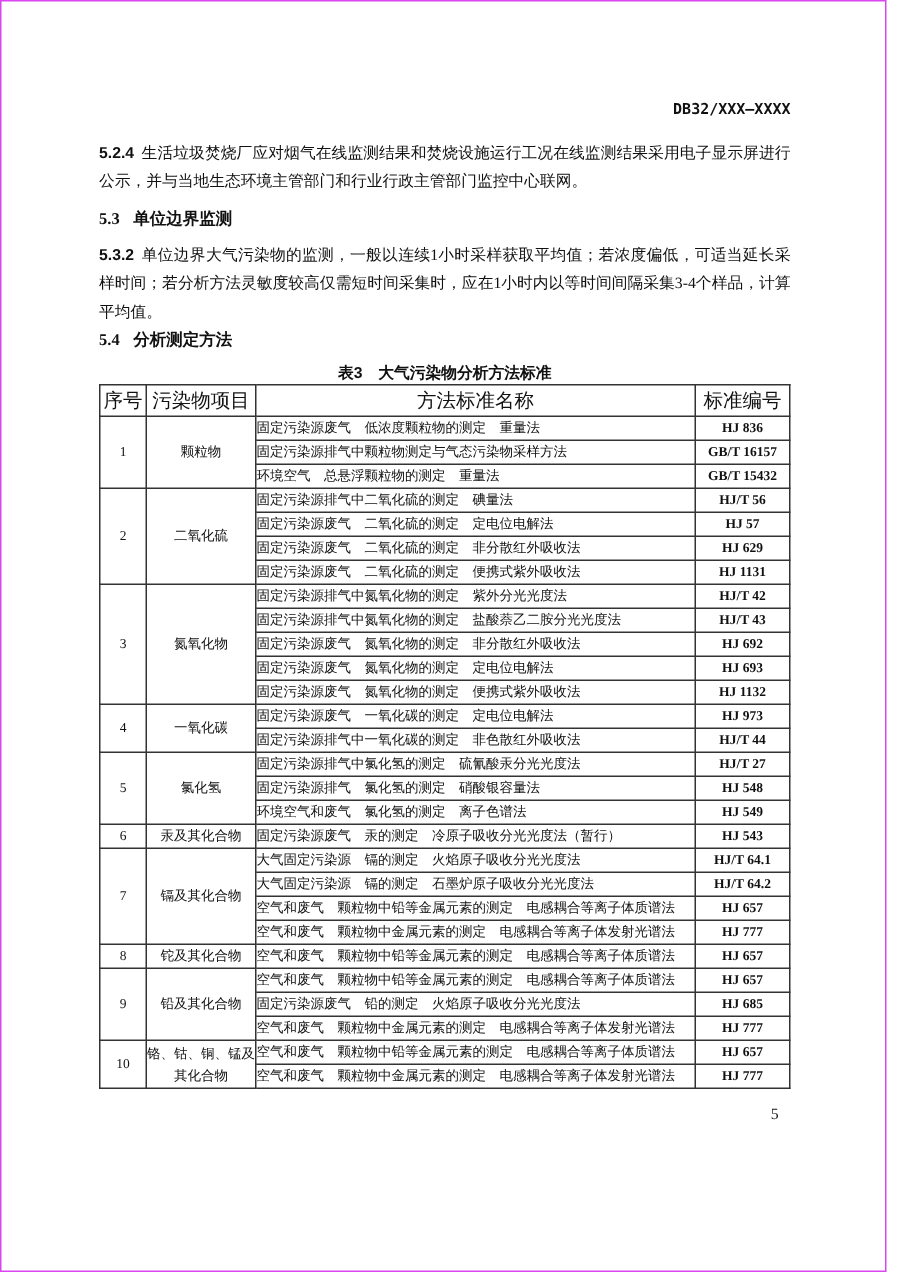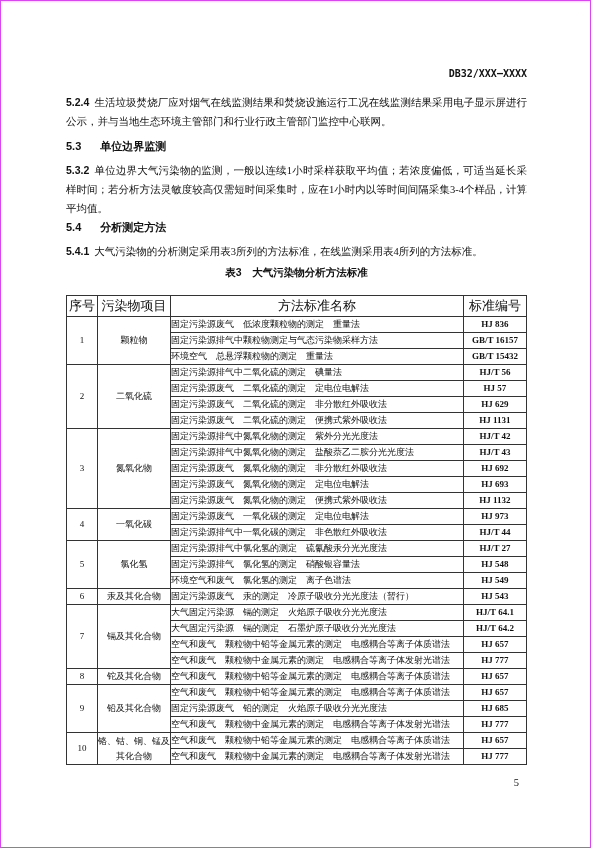--- a/index.html
+++ b/index.html
@@ -33,31 +33,31 @@
     margin-right: 5px;
     margin-top: 40px;
   }
   .heading {
     font-family: "Liberation Sans", sans-serif;
     font-weight: bold;
     font-size: 11px;
     line-height: 14px;
     margin: 0 0 8px 0;
   }
-  .heading .num { margin-right: 19px; }
+  .heading .num { margin-right: 9px; font-family: Liberation Serif, serif; }
   .mb8 { margin-bottom: 8px; }
   .mb2 { margin-bottom: 2px; }
   .mb4 { margin-bottom: 4px; }
   .table-title {
     text-align: center;
     font-family: "Liberation Sans", sans-serif;
     font-weight: bold;
     font-size: 10.5px;
     line-height: 14px;
-    margin-bottom: 16px;
+    margin-bottom: 0;
   }
   table.methods {
     width: 100%;
     border-collapse: collapse;
     table-layout: fixed;
     font-size: 9px;
   }
   table.methods th, table.methods td {
     border: 1px solid #333;
     padding: 0;
@@ -99,21 +99,20 @@
 
   <p class="para mb8"><span class="num">5.2.4</span><span>生活垃圾焚烧厂应对烟气在线监测结果和焚烧设施运行工况在线监测结果采用电子显示屏进行公示，并与当地生态环境主管部门和行业行政主管部门监控中心联网。</span></p>
 
   <p class="heading"><span class="num">5.3</span><span>单位边界监测</span></p>
 
 
   <p class="para mb2"><span class="num">5.3.2</span><span>单位边界大气污染物的监测，一般以连续1小时采样获取平均值；若浓度偏低，可适当延长采样时间；若分析方法灵敏度较高仅需短时间采集时，应在1小时内以等时间间隔采集3-4个样品，计算平均值。</span></p>
 
   <p class="heading"><span class="num">5.4</span><span>分析测定方法</span></p>
 
-  <p class="para mb4"><span class="num">5.4.1</span><span>大气污染物的分析测定采用表3所列的方法标准，在线监测采用表4所列的方法标准。</span></p>
 
   <div class="table-title">表3　大气污染物分析方法标准</div>
 
   <table class="methods">
     <colgroup>
       <col style="width:31px">
       <col style="width:73px">
       <col>
       <col style="width:63px">
     </colgroup>

